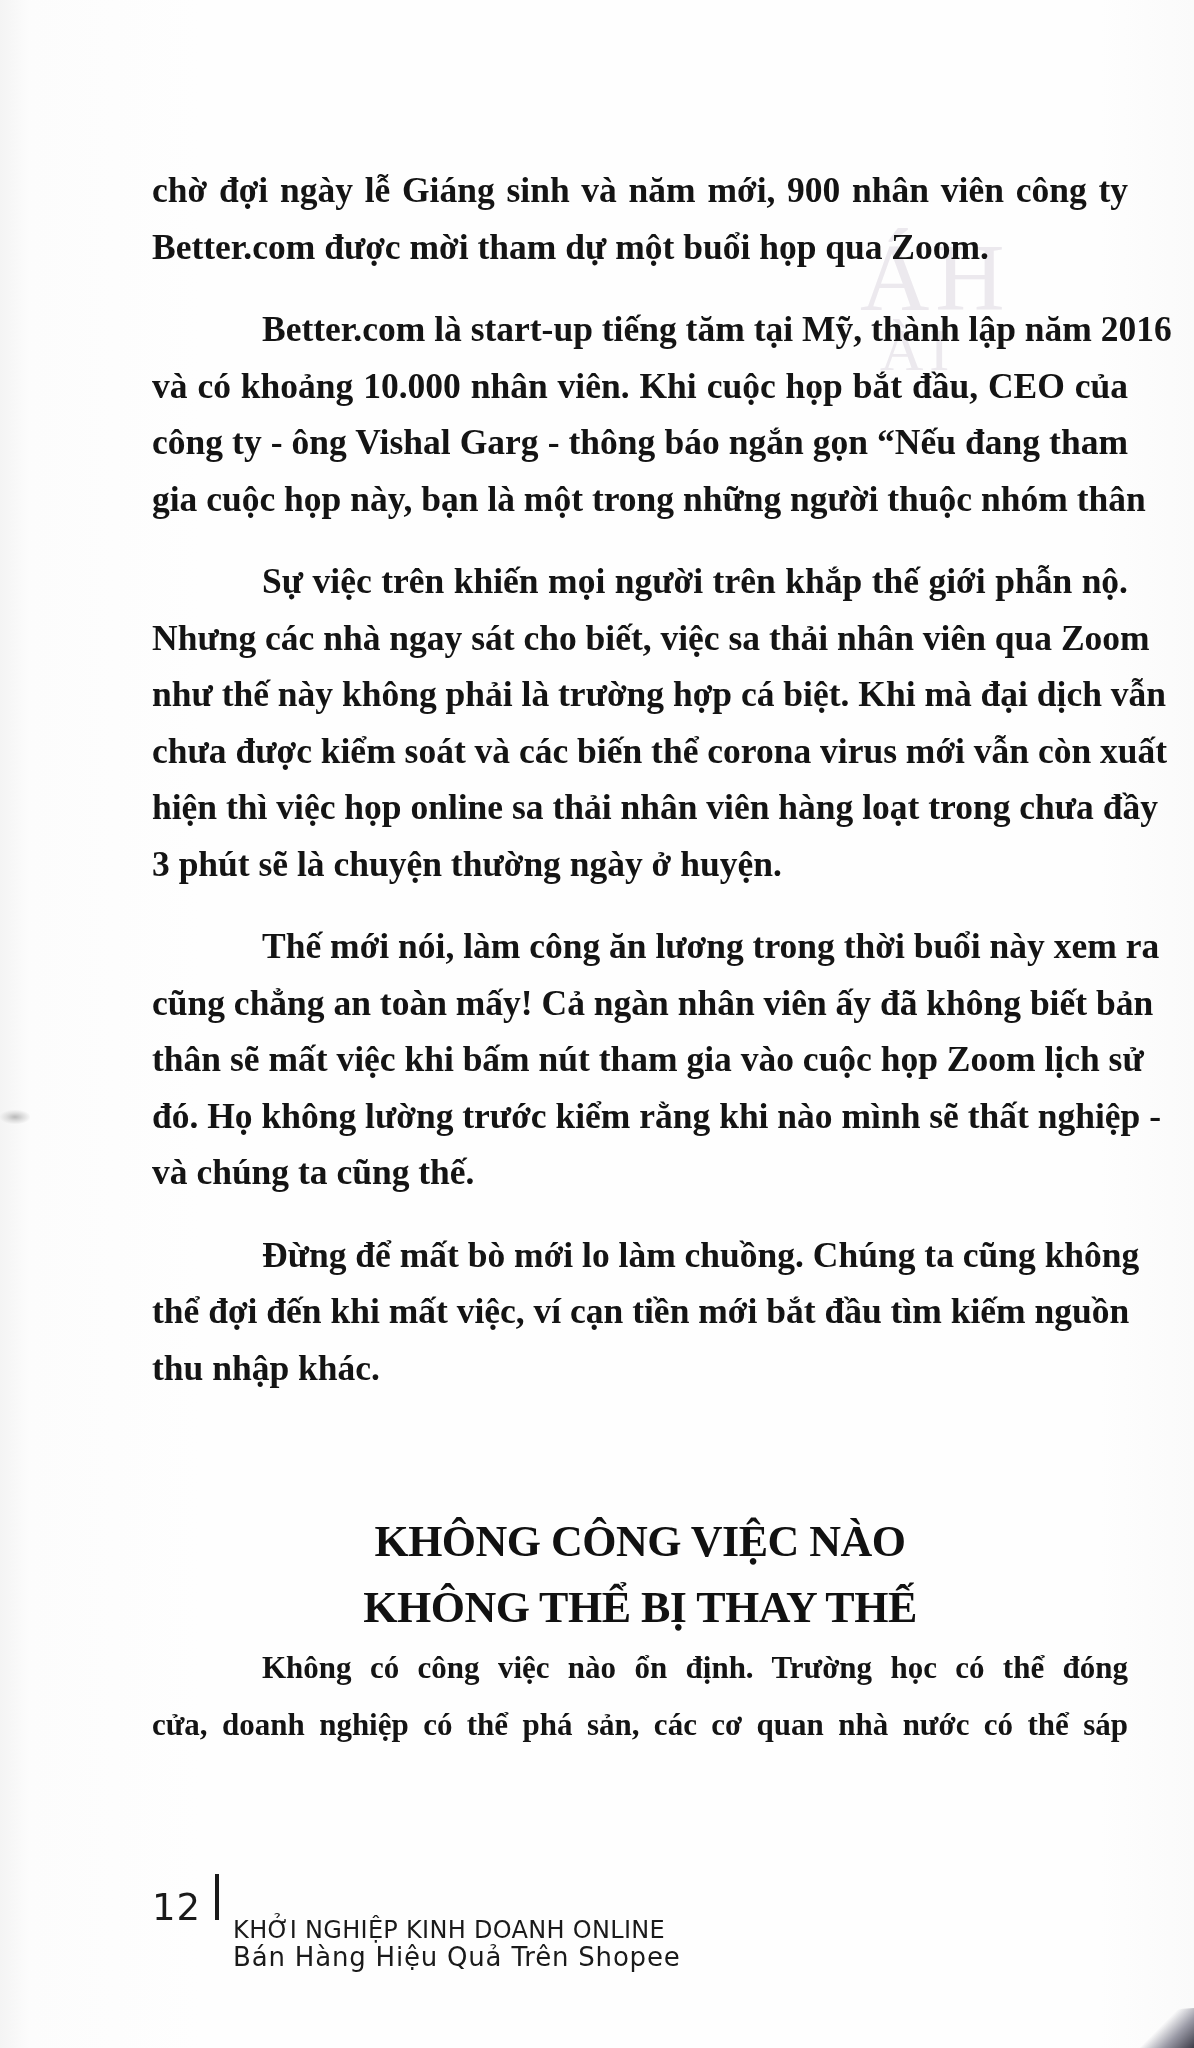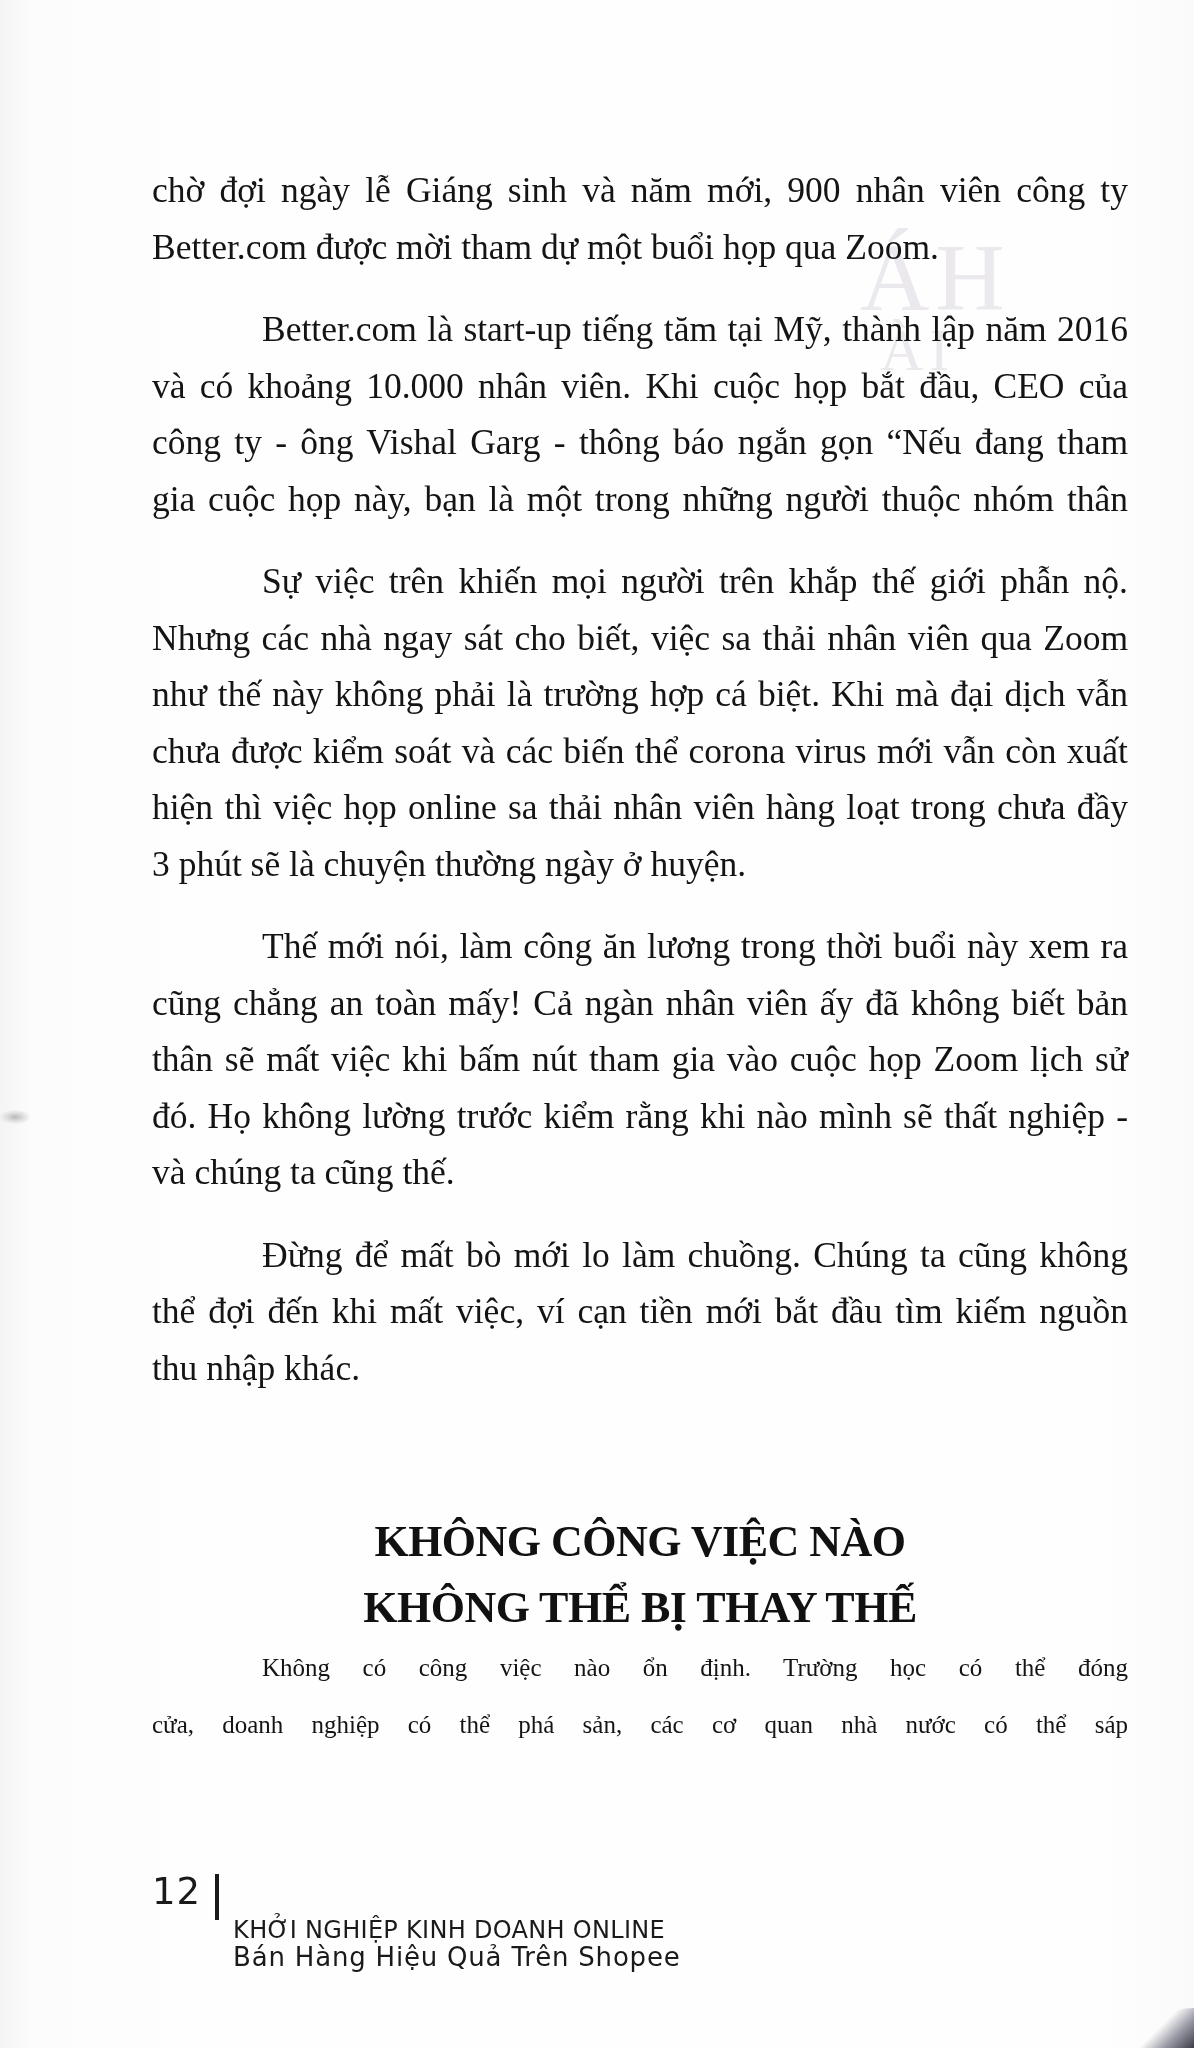--- a/index.html
+++ b/index.html
@@ -38,20 +38,21 @@
       width: 976px;
       font-size: 35.5px;
       line-height: 56.5px;
     }
     .line {
       display: block;
       white-space: nowrap;
       text-align: justify;
       text-align-last: justify;
       height: 56.5px;
+      font-weight: bold;
     }
     .line.last {
       text-align-last: left;
     }
     .line.indent {
       padding-left: 110px;
     }
     .para {
       margin-bottom: 26px;
     }
@@ -67,36 +68,36 @@
       line-height: 66px;
       letter-spacing: -0.5px;
       color: #111;
     }
     .heading span { display: block; }
     .para-after {
       position: absolute;
       left: 152px;
       top: 1640px;
       width: 976px;
-      font-size: 25px;
+      font-size: 31px;
       line-height: 56.5px;
     }
     .footer {
       position: absolute;
       left: 152px;
       top: 1868px;
       display: flex;
       align-items: flex-start;
       font-family: "DejaVu Sans", "Liberation Sans", sans-serif;
       color: #1a1a1a;
     }
     .page-num {
       font-size: 37px;
       line-height: 44px;
-      margin-top: 2px;
+      margin-top: 18px;
       letter-spacing: 1px;
     }
     .footer-sep {
       width: 4px;
       height: 46px;
       background: #1a1a1a;
       margin: 6px 14px 0 14px;
     }
     .footer-titles {
       display: flex;

